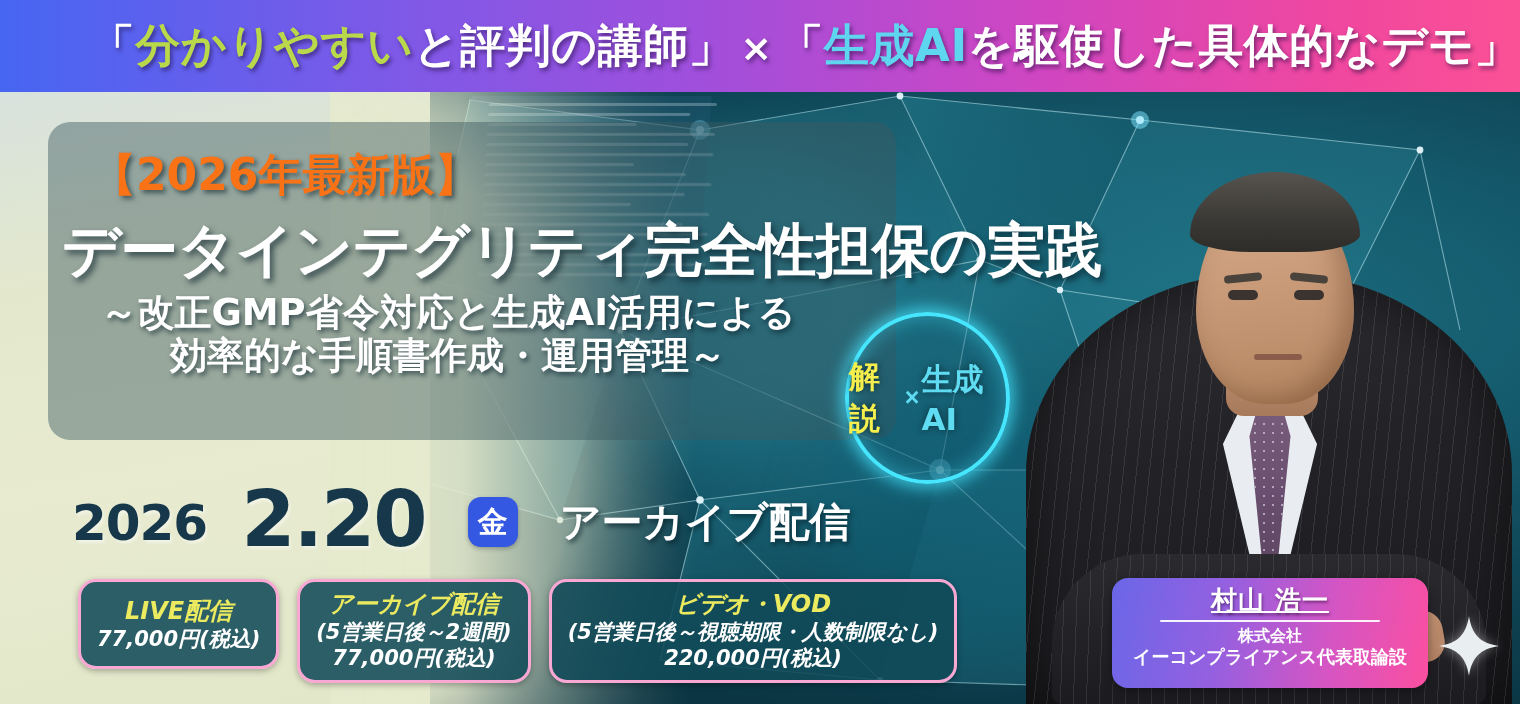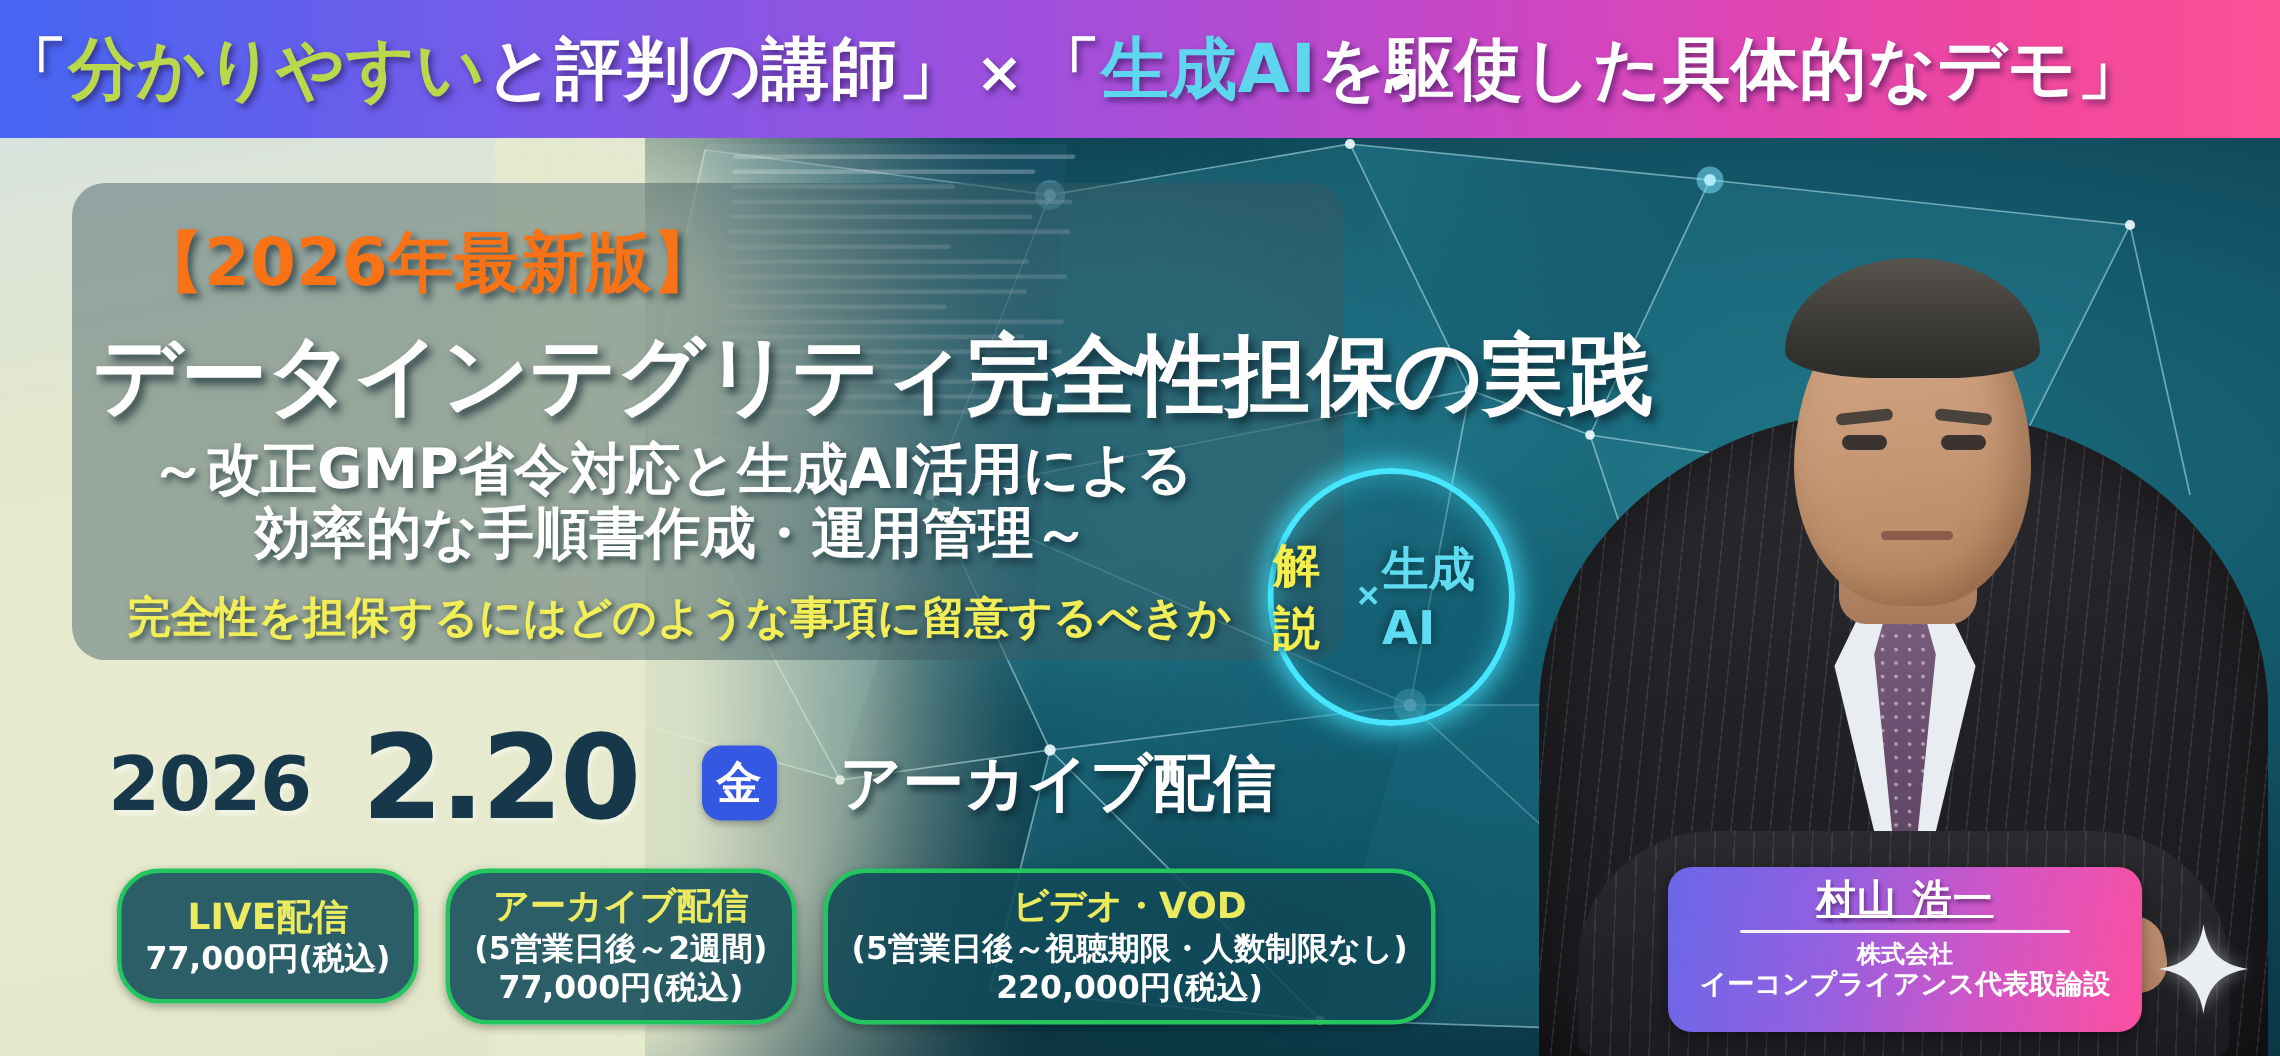--- a/index.html
+++ b/index.html
@@ -48,21 +48,21 @@
 
   
   .blob { position:absolute; border-radius:50%; filter:blur(28px); }
   .b1 { left:560px; top:140px; width:340px; height:300px; background:rgba(30,130,150,.45); }
   .b2 { left:820px; top:380px; width:300px; height:280px; background:rgba(16,95,118,.45); }
 
   
   .banner {
     position:absolute; left:0; top:0; width:1520px; height:92px;
     background:linear-gradient(90deg,#4666f2 0%,#7a5ae8 24%,#a04fdc 46%,#cf46c2 68%,#f0479f 88%,#fb5196 100%);
-    display:flex; align-items:center; justify-content:flex-start;
+    display:flex; align-items:center; justify-content:flex-end;
     z-index:6; overflow:hidden;
   }
   .banner-txt {
     font-size:45px; font-weight:700; letter-spacing:.5px; color:#ffffff;
     text-shadow:2px 3px 4px rgba(30,10,60,.55);
     white-space:nowrap;
     font-family:"DejaVu Sans","Liberation Sans",sans-serif;
   }
   .banner-txt .hl-green { color:#b9d94a; }
   .banner-txt .hl-cyan { color:#5fd6ef; }
@@ -152,27 +152,28 @@
   .d-mode {
     font-size:41px; font-weight:700; color:#ffffff; margin-left:26px; margin-bottom:6px;
     text-shadow:2px 3px 5px rgba(5,30,40,.7);
     font-family:"DejaVu Sans","Liberation Sans",sans-serif;
   }
 
   
   .pills { position:absolute; left:78px; top:579px; z-index:5; display:flex; align-items:flex-start; gap:18px; }
   .pill {
     background:rgba(17,74,88,.88);
-    border:3px solid #22c55e;
-    border-radius:28px;
+    border:3px solid #f9a8d4;
+    border-radius:18px;
     padding:7px 16px 9px;
     text-align:center;
     color:#ffffff;
     box-shadow:0 2px 6px rgba(0,0,0,.3);
     font-family:"DejaVu Sans","Liberation Sans",sans-serif;
+    font-style:italic;
   }
   .pill .p-title { font-size:24px; font-weight:700; color:#ecea5f; line-height:1.25; white-space:nowrap; }
   .pill .p-line { font-size:21px; font-weight:700; color:#ffffff; line-height:1.24; white-space:nowrap; }
   .pill.one { padding-top:14px; padding-bottom:14px; }
 
   
   .photo { position:absolute; left:1018px; top:88px; width:502px; height:616px; z-index:3; overflow:hidden; }
   .ph-body {
     position:absolute; left:8px; bottom:0; width:486px; height:430px;
     background:linear-gradient(175deg,#2c2c31 0%,#232327 40%,#1a1a1e 100%);
@@ -383,21 +384,20 @@
     <div class="banner-txt"><span>「</span><span class="hl-green">分かりやすい</span><span>と評判の講師」</span><span class="x">×</span><span>「</span><span class="hl-cyan">生成AI</span><span>を駆使した具体的なデモ」</span></div>
   </div>
 
   <div class="panel"></div>
   <div class="t-kicker">【2026年最新版】</div>
   <div class="t-main">データインテグリティ完全性担保の実践</div>
   <div class="t-sub">
     <div>～改正GMP省令対応と生成AI活用による</div>
     <div>効率的な手順書作成・運用管理～</div>
   </div>
-  <div class="t-note">完全性を担保するにはどのような事項に留意するべきか</div>
 
   <div class="badge-circle">
     <div class="bc-top">解説</div>
     <div class="bc-x">×</div>
     <div class="bc-bot">生成AI</div>
   </div>
 
   <div class="date-row">
     <div class="d-year">2026</div>
     <div class="d-md">2.20</div>

